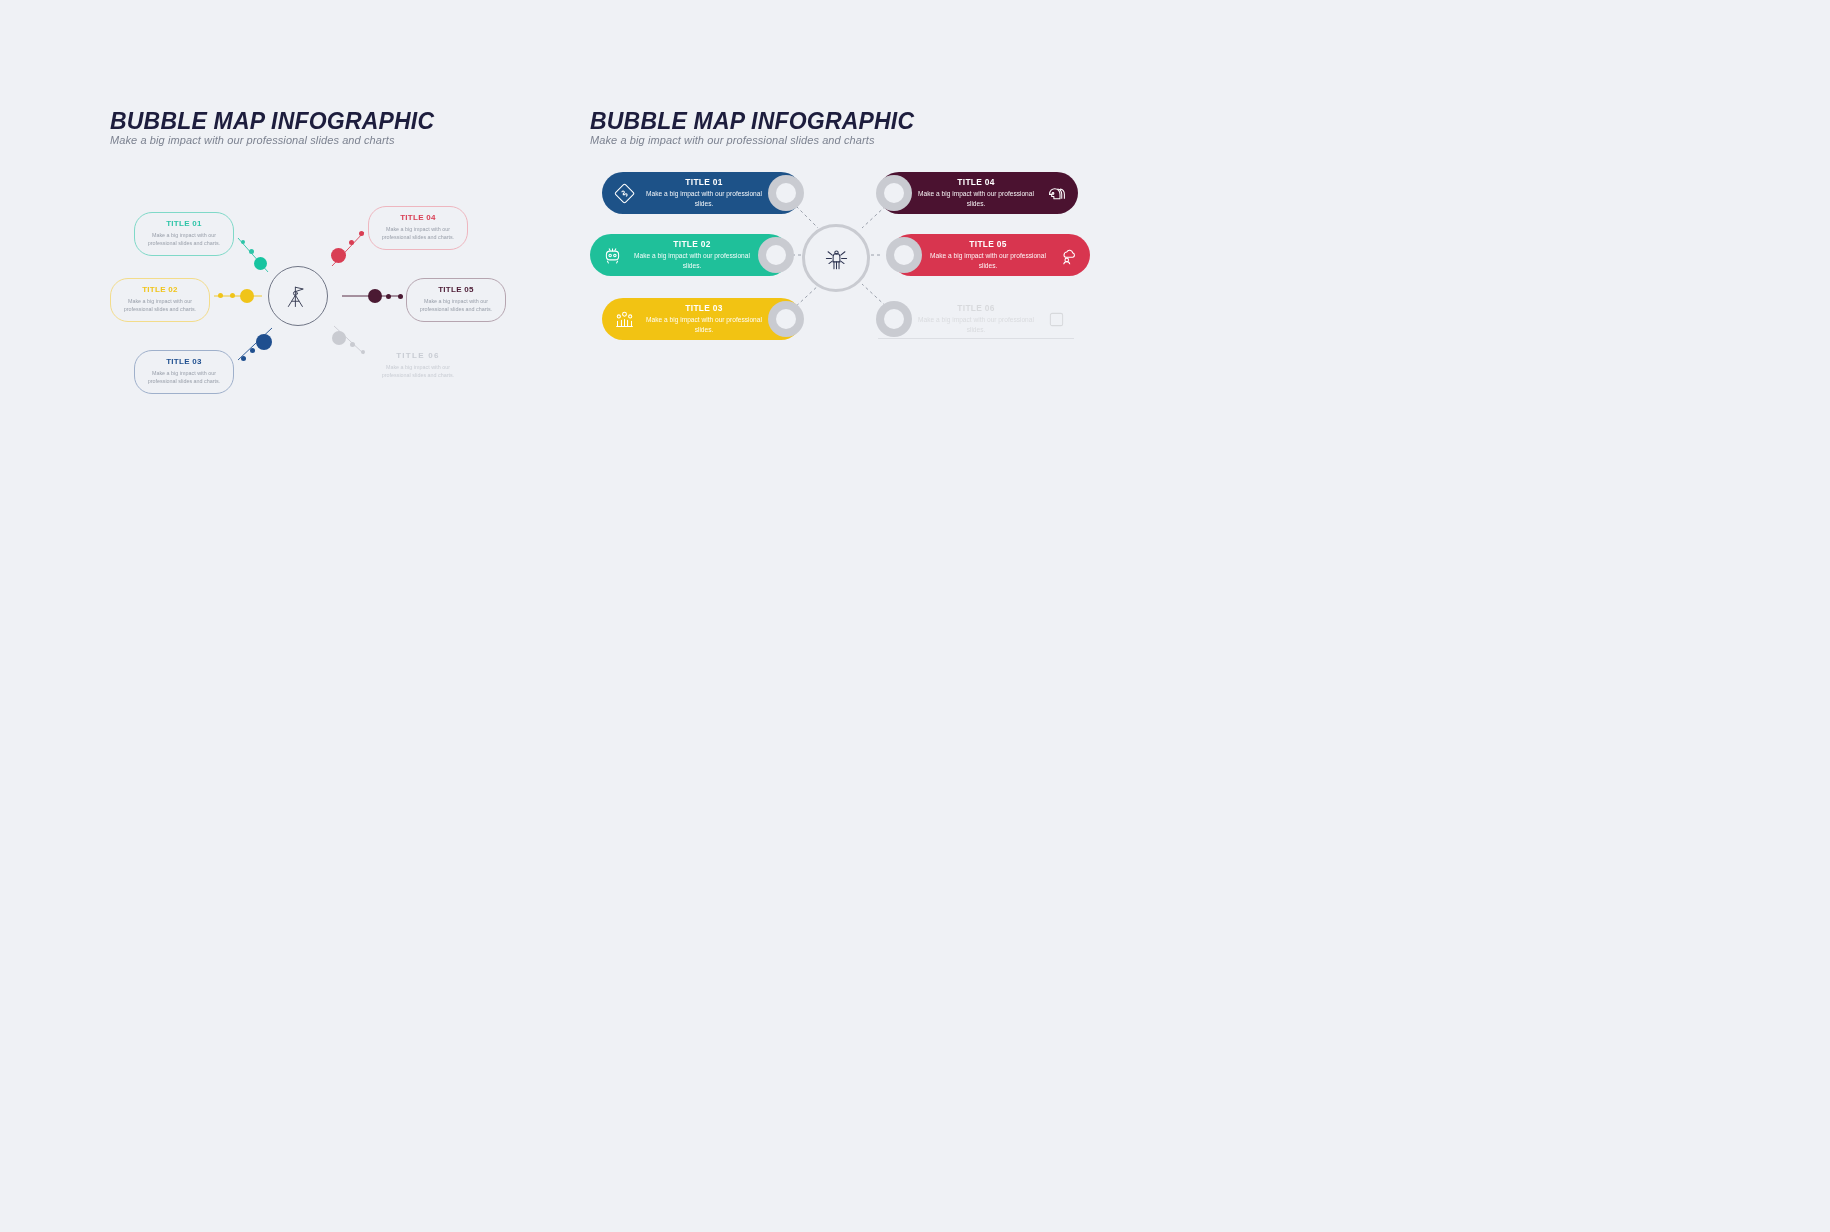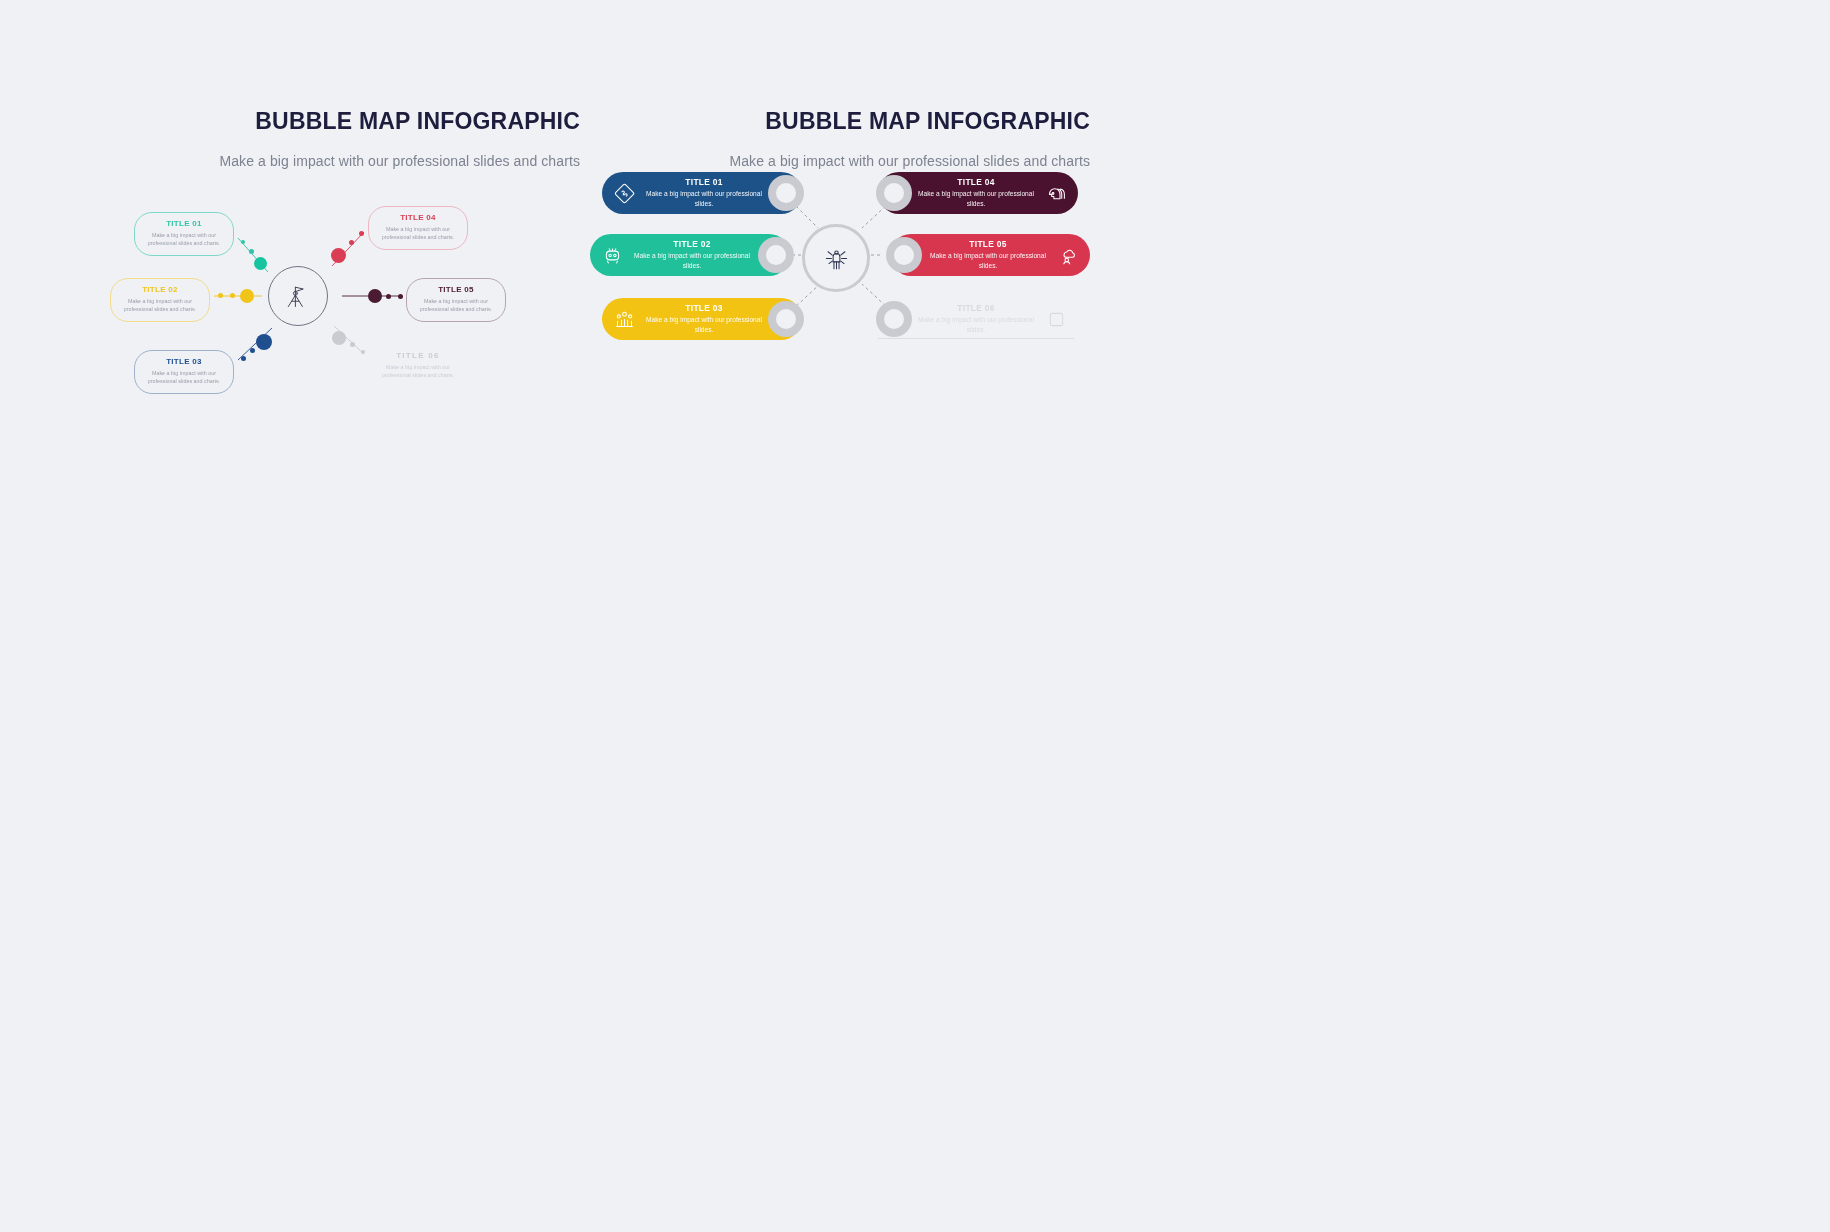--- a/index.html
+++ b/index.html
@@ -5,27 +5,27 @@
   html,body{margin:0;padding:0;}
   body{
     width:1830px;height:1232px;
     background:#eff1f5;
     font-family:"Liberation Sans", sans-serif;
     overflow:hidden;
     position:relative;
   }
   .panel{position:absolute;}
   
-  .head{text-align:right;}
+  .head{text-align:left;font-style:italic;}
   .head .title{
     font-size:23px;font-weight:bold;letter-spacing:.2px;
     color:#1d1d3d;margin:0;line-height:1;
   }
   .head .sub{
-    font-size:14px;color:#7c8290;margin-top:20px;letter-spacing:.1px;
+    font-size:11px;color:#7c8290;margin-top:1px;letter-spacing:.1px;
   }
 
   
   #panel-left{left:110px;top:110px;width:470px;height:260px;}
   #panel-left .head{width:470px;}
 
   .lstage{position:absolute;left:0;top:44px;width:470px;height:215px;}
 
   .lbox{
     position:absolute;box-sizing:border-box;

